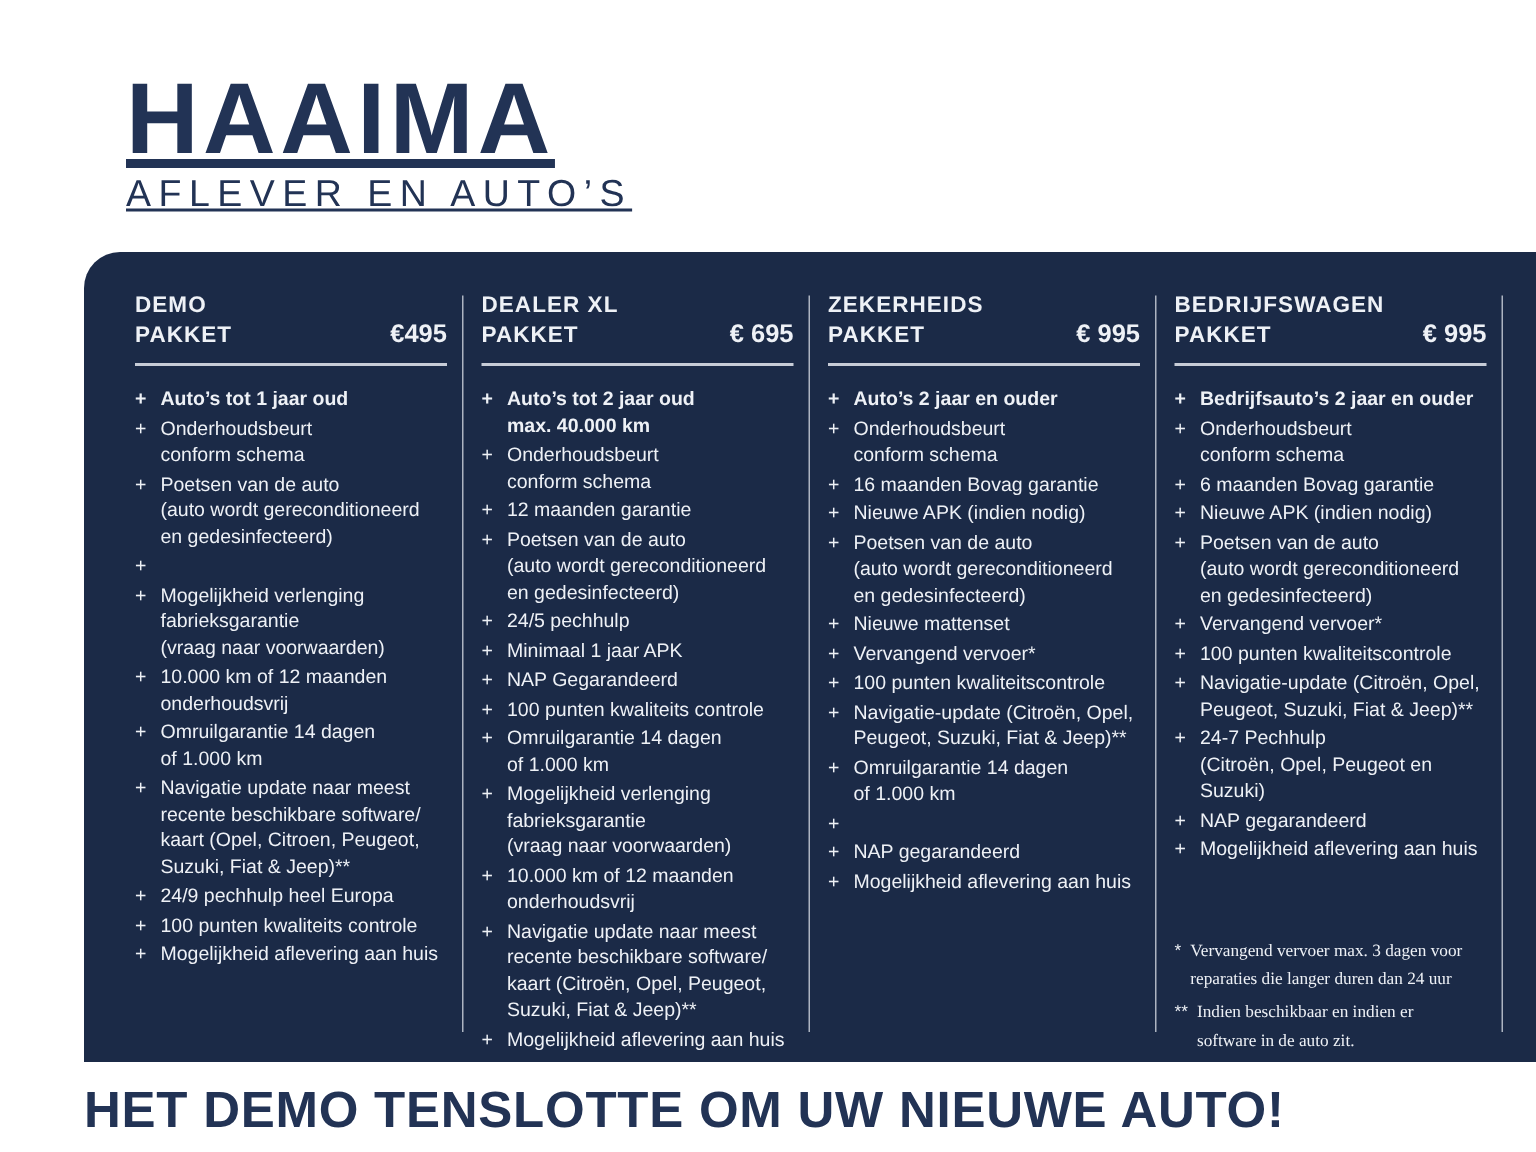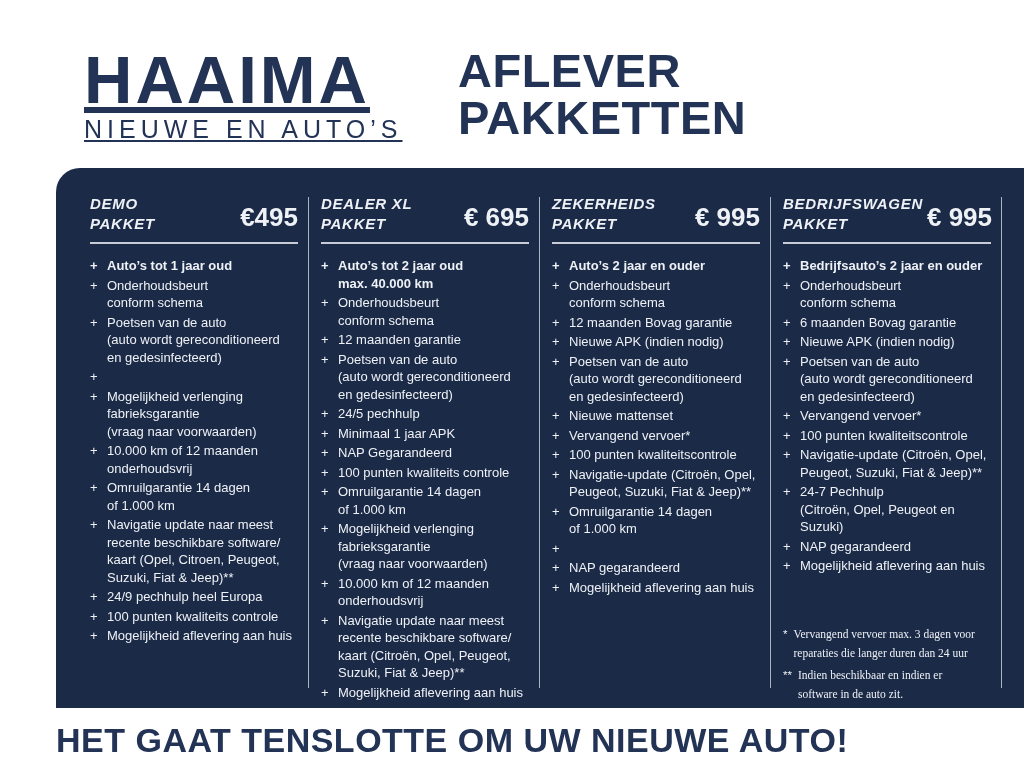--- a/index.html
+++ b/index.html
@@ -38,22 +38,22 @@
     padding: 26px 10px 0 34px;
     color: var(--text-light, #eef1f6);
   }
   .col { flex: 1 1 0; min-width: 0; padding-right: 10px; }
   .vdiv {
     flex: 0 0 1px; width: 1px;
     background: var(--rule, #c7ccd7); opacity: 0.85;
     margin: 3px 12px 20px 0;
   }
   .col-head { display: flex; justify-content: space-between; align-items: flex-end; }
-  .col-name { font-size: 15px; font-weight: 700; letter-spacing: 0.7px; line-height: 1.3; font-style: italic; }
-  .col-price { font-size: 26px; font-weight: 700; white-space: nowrap; padding-left: 4px; }
+  .col-name { font-size: 15px; font-weight: 700; letter-spacing: 0.7px; line-height: 1.3; }
+  .col-price { font-size: 17px; font-weight: 700; white-space: nowrap; padding-left: 4px; }
   .col-rule { height: 2px; background: var(--rule, #c7ccd7); margin: 9px 0 13px; }
 
   .pkg-item { display: flex; font-size: 13px; line-height: 17.5px; margin-bottom: 2px; }
   .pkg-item.bold { font-weight: 700; }
   .plus { flex: 0 0 17px; }
   .item-text .line { display: block; }
 
   .footnotes { margin-top: 50px; }
   .footnote { display: flex; font-size: 11.5px; line-height: 19px; margin-bottom: 3px; }
   .fn-marker { margin-right: 6px; white-space: nowrap; }
@@ -66,27 +66,23 @@
     color: var(--ink);
   }
 </style>
 </head>
 <body>
 
 <div class="page">
 
   <div class="logo">
     <div class="logo-name">HAAIMA</div>
-    <div class="logo-tagline">NIEUWE EN AUTO’S</div>
+    <div class="logo-tagline">AFLEVER EN AUTO’S</div>
   </div>
 
-  <div class="page-title">
-    <span>AFLEVER</span><br>
-    <span>PAKKETTEN</span>
-  </div>
 
   <div class="panel" id="packages">
       <div class="col">
         <div class="col-head">
           <div class="col-name">
             <div>DEMO</div>
             <div>PAKKET</div>
           </div>
           <div class="col-price">€495</div>
         </div>
@@ -284,21 +280,21 @@
         <div class="pkg-item">
           <span class="plus">+</span>
           <span class="item-text">
             <span class="line">Onderhoudsbeurt</span>
             <span class="line">conform schema</span>
           </span>
         </div>
         <div class="pkg-item">
           <span class="plus">+</span>
           <span class="item-text">
-            <span class="line">12 maanden Bovag garantie</span>
+            <span class="line">16 maanden Bovag garantie</span>
           </span>
         </div>
         <div class="pkg-item">
           <span class="plus">+</span>
           <span class="item-text">
             <span class="line">Nieuwe APK (indien nodig)</span>
           </span>
         </div>
         <div class="pkg-item">
           <span class="plus">+</span>
@@ -450,15 +446,15 @@
             <span class="fn-text">
               <span class="line">Indien beschikbaar en indien er</span>
               <span class="line">software in de auto zit.</span>
             </span>
           </div>
         </div>
       </div>
       <div class="vdiv"></div>
     </div>
 
-  <div class="slogan">HET GAAT TENSLOTTE OM UW NIEUWE AUTO!</div>
+  <div class="slogan">HET DEMO TENSLOTTE OM UW NIEUWE AUTO!</div>
 
 </div>
 
 </body></html>

